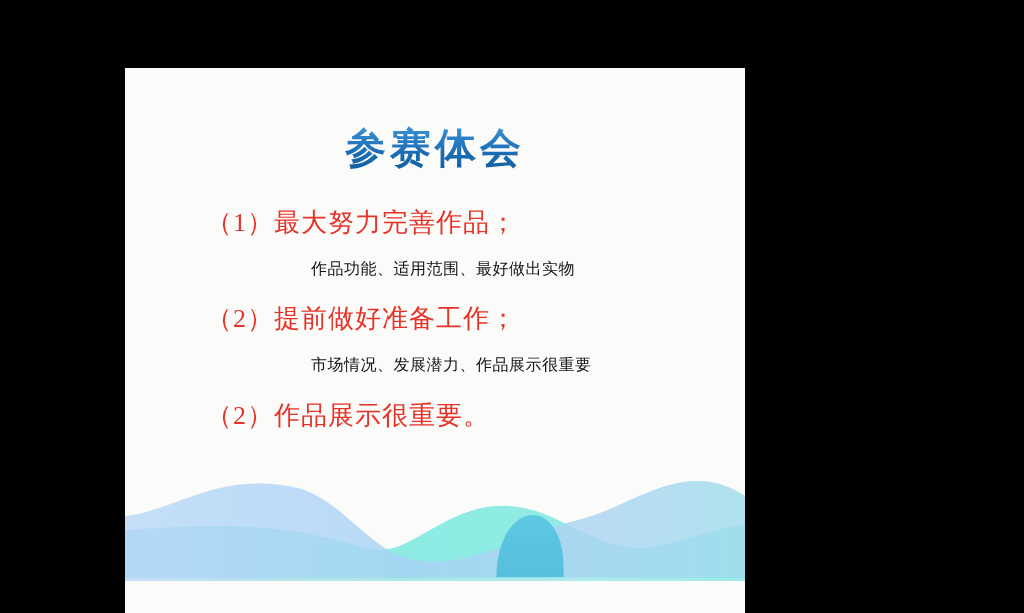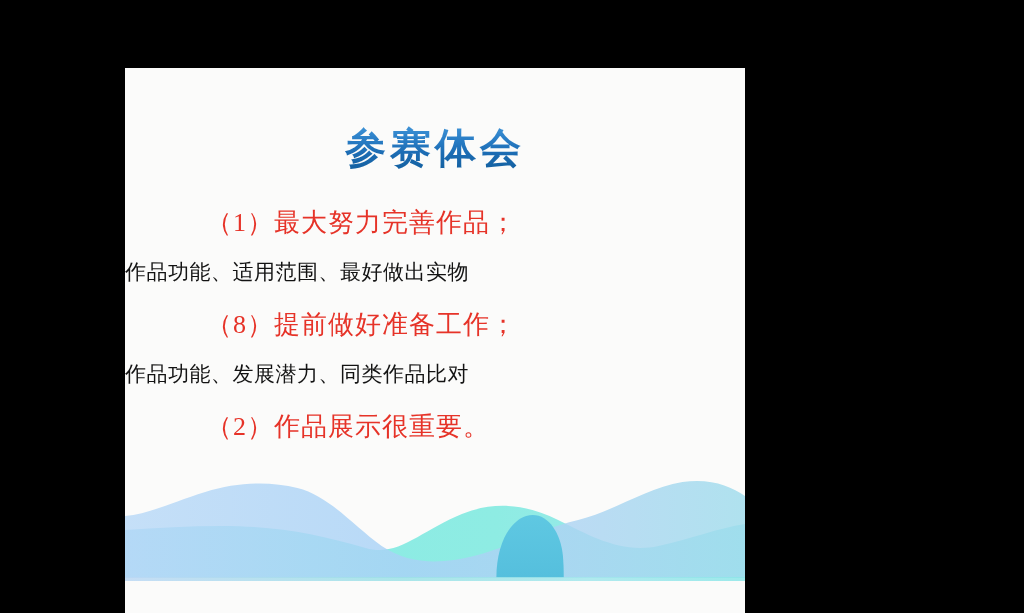--- a/index.html
+++ b/index.html
@@ -80,23 +80,24 @@
   .line-main {
     color: #e63328;
     font-size: 26px;
     font-weight: 400;
     letter-spacing: 1px;
     padding-left: 81px;
     margin-bottom: 22px;
   }
   .line-sub {
     color: #131313;
-    font-size: 21px;
+    font-size: 16px;
     font-weight: 400;
     letter-spacing: 0.5px;
+    padding-left: 186px;
     margin-bottom: 26px;
   }
   .line-last {
     margin-bottom: 0;
   }
 
   
   #wave-art {
     position: absolute;
     left: 0;
@@ -127,22 +128,22 @@
 
   <div id="slide">
 
     <div id="title-block">
       <span class="slide-title">参赛体会</span>
     </div>
 
     <div id="body-block">
       <div class="line line-main">（1）最大努力完善作品；</div>
       <div class="line line-sub">作品功能、适用范围、最好做出实物</div>
-      <div class="line line-main">（8）提前做好准备工作；</div>
-      <div class="line line-sub">作品功能、发展潜力、同类作品比对</div>
+      <div class="line line-main">（2）提前做好准备工作；</div>
+      <div class="line line-sub">市场情况、发展潜力、作品展示很重要</div>
       <div class="line line-main line-last">（2）作品展示很重要。</div>
     </div>
 
     <div id="wave-art">
       <svg viewBox="0 0 773 110" preserveAspectRatio="none">
         <defs>
           <linearGradient id="gradBlue" x1="0" y1="0" x2="1" y2="0">
             <stop offset="0%" stop-color="#b9d9f7"></stop>
             <stop offset="45%" stop-color="#a9d2f6"></stop>
             <stop offset="70%" stop-color="#aed3f3"></stop>

